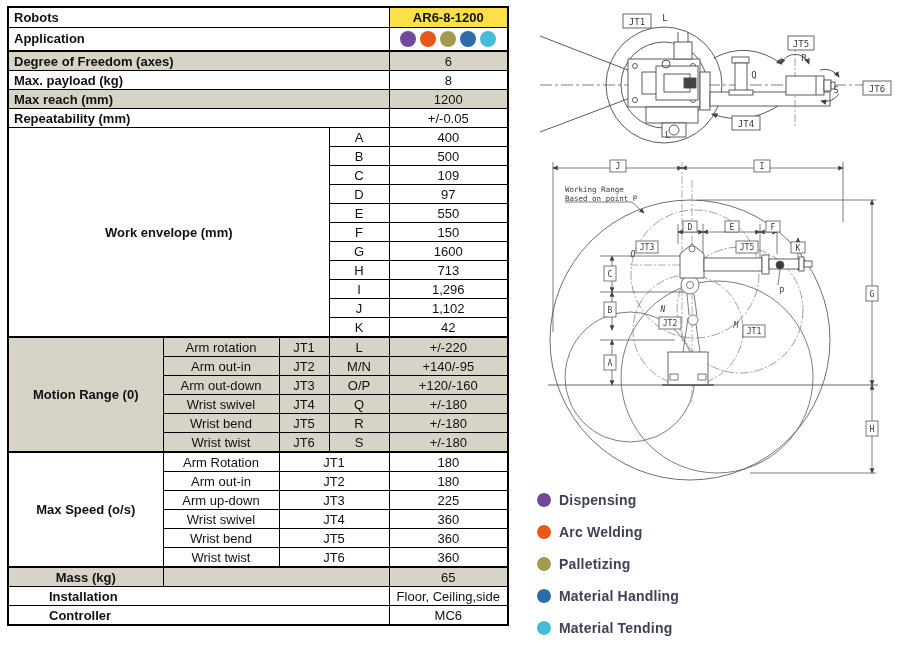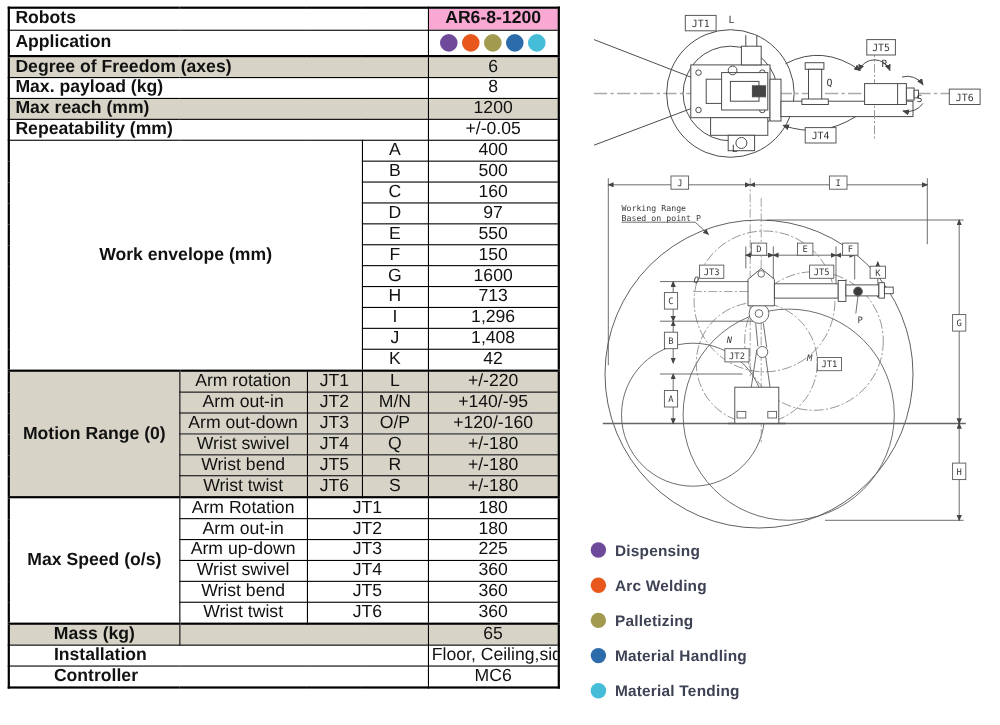--- a/index.html
+++ b/index.html
@@ -2,28 +2,28 @@
 <html><head>
 <meta charset="utf-8">
 <style>
   html,body{margin:0;padding:0;background:#fff;}
   #page{position:relative;width:909px;height:659px;background:#fff;
         font-family:"Liberation Sans",sans-serif;color:#111;overflow:hidden;}
 
   
   #spec-table{position:absolute;left:7px;top:6px;width:500px;
               border-collapse:collapse;table-layout:fixed;
-              border:2px solid #000;font-size:16px;}
+              border:2px solid #000;font-size:13px;}
   #spec-table td{border:1px solid #000;padding:0 3px;height:18px;
                  overflow:hidden;white-space:nowrap;}
   #spec-table td.lbl{font-weight:bold;text-align:left;padding-left:5px;}
   #spec-table td.ctr{text-align:center;}
   #spec-table td.bold{font-weight:bold;}
   #spec-table td.shaded{background:#d7d3c6;}
-  #spec-table td.green{background:#f9a8d4;text-align:center;}
+  #spec-table td.green{background:#fde047;text-align:center;}
   #spec-table td.sec-top{border-top:2px solid #000;}
   #spec-table td.indent{font-weight:bold;padding-left:40px;}
   #spec-table td.dots-cell{text-align:center;vertical-align:middle;}
   .dot{display:inline-block;width:16px;height:16px;border-radius:50%;
        margin:0 2px;vertical-align:middle;}
 
   
   #top-view{position:absolute;left:538px;top:2px;}
   #side-view{position:absolute;left:540px;top:152px;}
   .cad text{font-family:"DejaVu Sans Mono",monospace;fill:#3a3a3a;}
@@ -76,21 +76,21 @@
           <td colspan="3" rowspan="11" class="ctr bold">Work envelope (mm)</td>
           <td class="ctr">A</td>
           <td class="ctr">400</td>
         </tr>
         <tr style="height: 18px;">
           <td class="ctr">B</td>
           <td class="ctr">500</td>
         </tr>
         <tr style="height: 18px;">
           <td class="ctr">C</td>
-          <td class="ctr">160</td>
+          <td class="ctr">109</td>
         </tr>
         <tr style="height: 18px;">
           <td class="ctr">D</td>
           <td class="ctr">97</td>
         </tr>
         <tr style="height: 18px;">
           <td class="ctr">E</td>
           <td class="ctr">550</td>
         </tr>
         <tr style="height: 18px;">
@@ -104,21 +104,21 @@
         <tr style="height: 18px;">
           <td class="ctr">H</td>
           <td class="ctr">713</td>
         </tr>
         <tr style="height: 18px;">
           <td class="ctr">I</td>
           <td class="ctr">1,296</td>
         </tr>
         <tr style="height: 18px;">
           <td class="ctr">J</td>
-          <td class="ctr">1,408</td>
+          <td class="ctr">1,102</td>
         </tr>
         <tr style="height: 18px;">
           <td class="ctr">K</td>
           <td class="ctr">42</td>
         </tr>
         <tr style="height: 18px;">
           <td rowspan="6" class="ctr bold shaded sec-top">Motion Range (0)</td>
           <td class="ctr shaded sec-top">Arm rotation</td>
           <td class="ctr shaded sec-top">JT1</td>
           <td class="ctr shaded sec-top">L</td>

